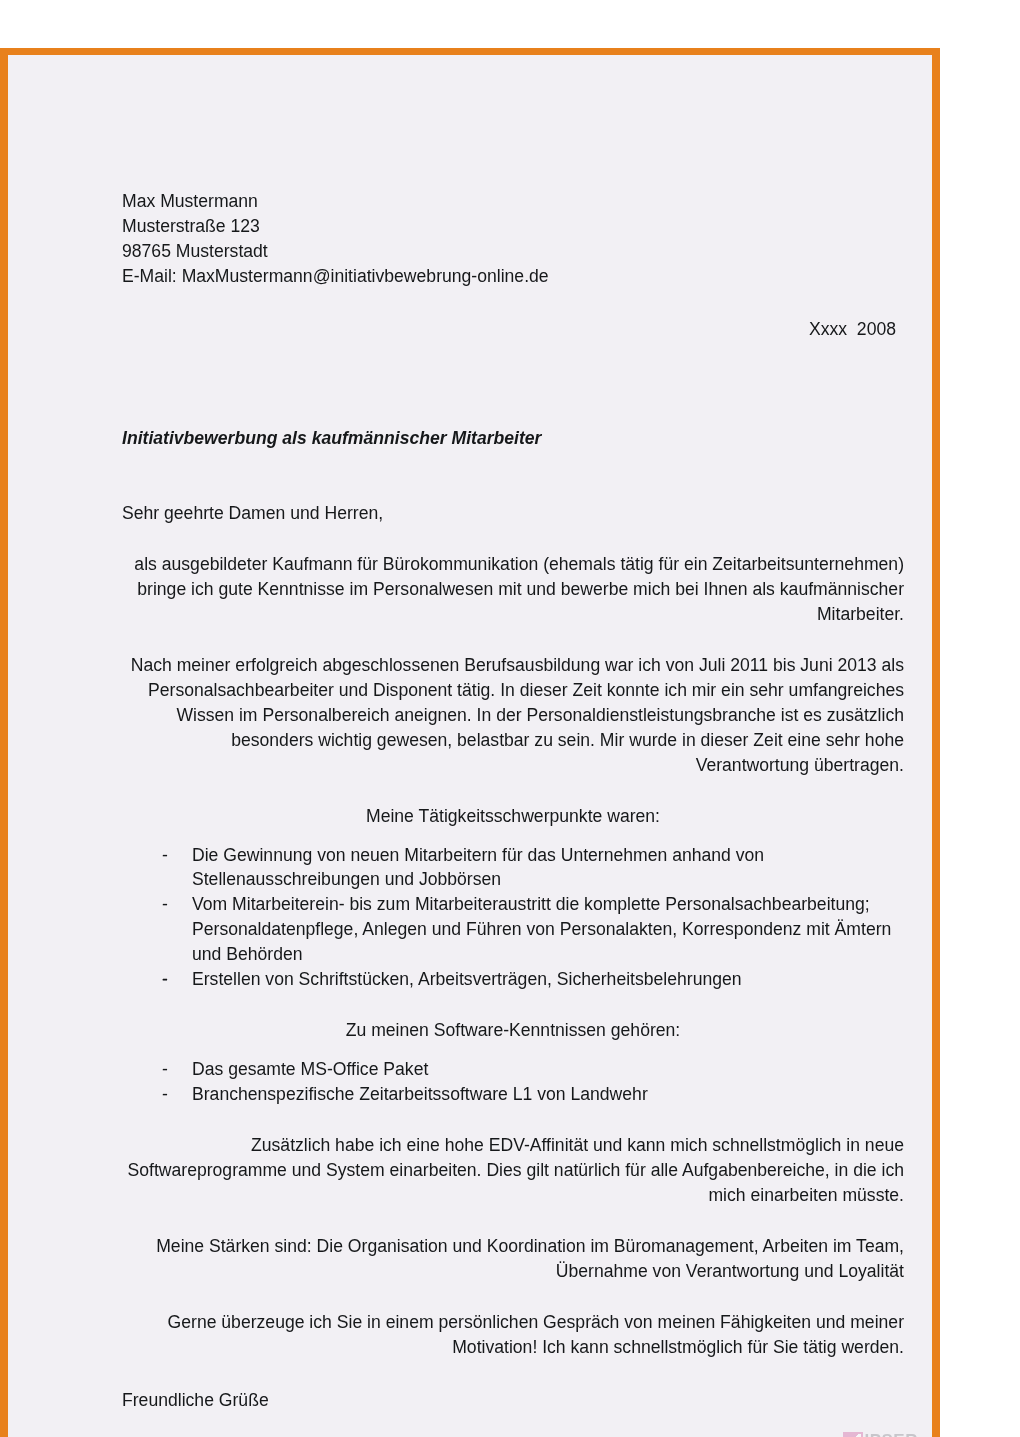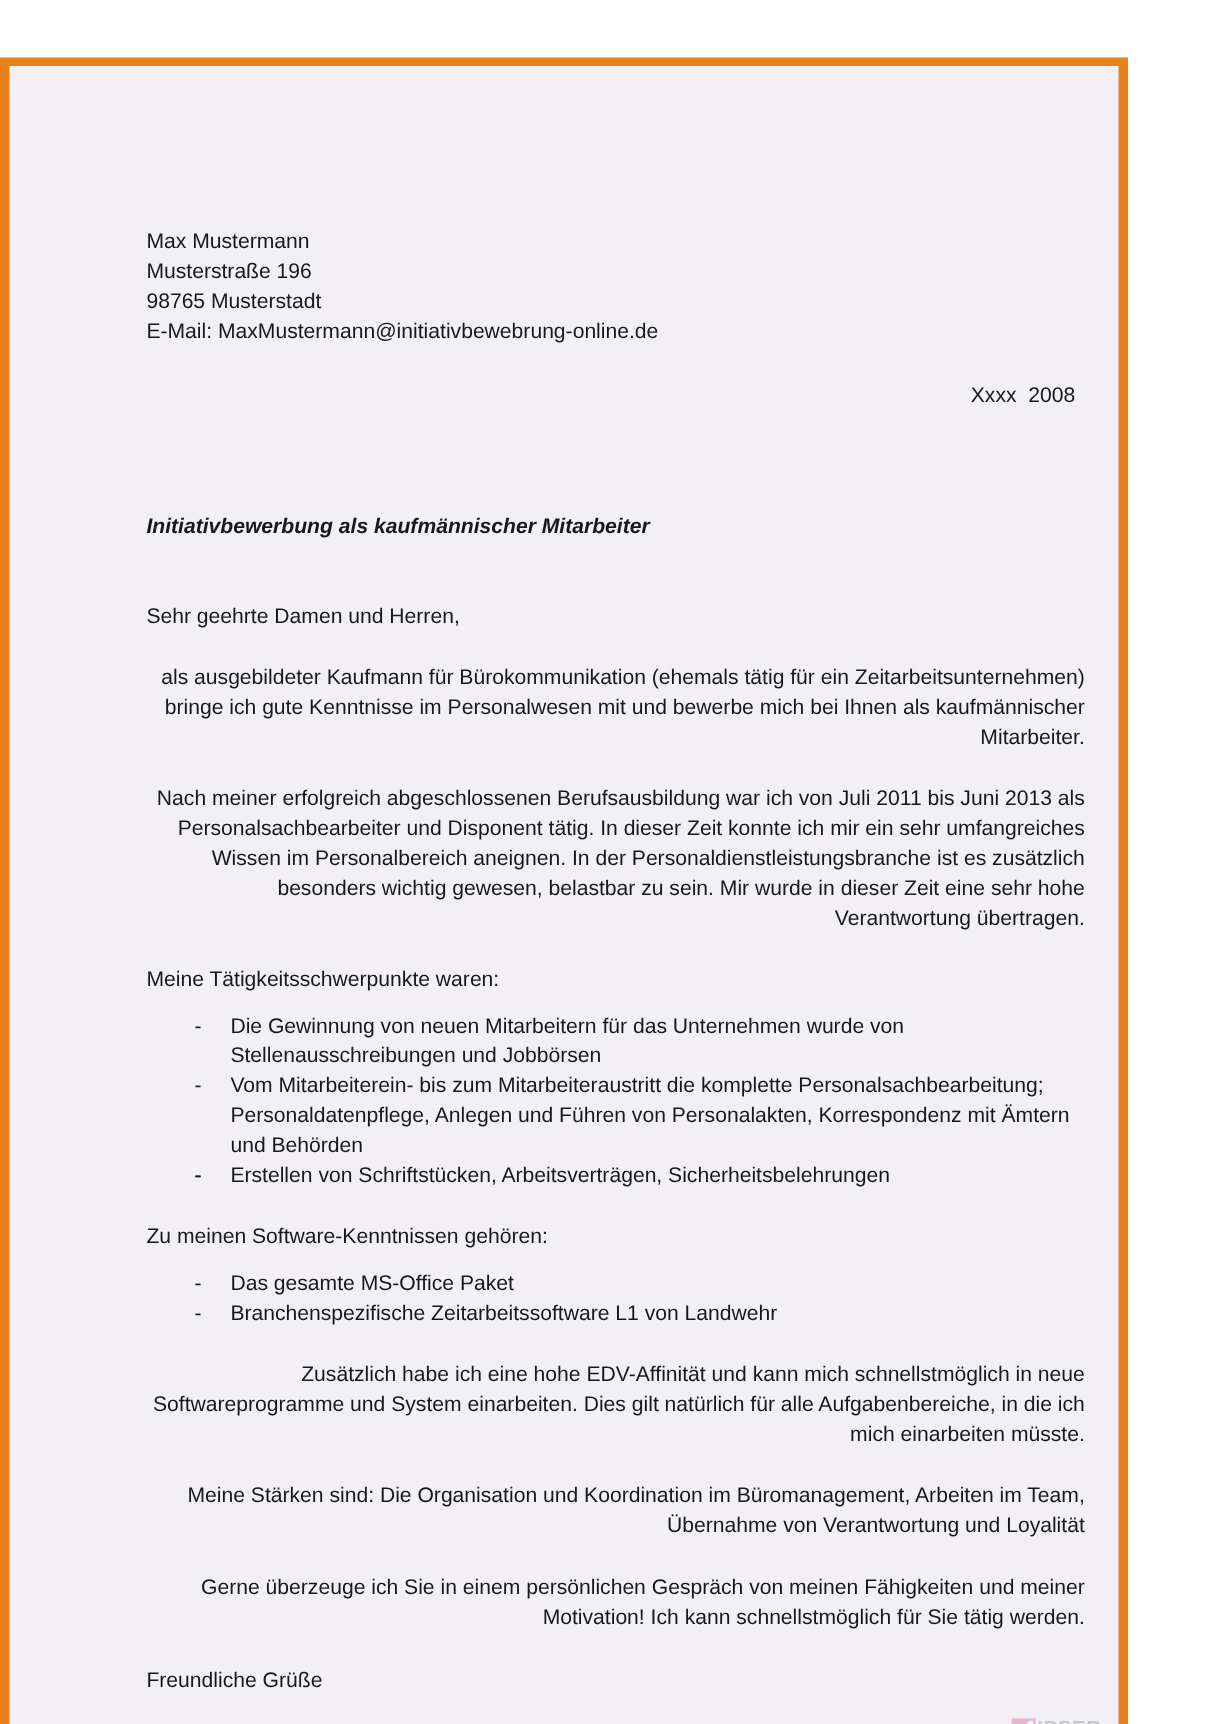--- a/index.html
+++ b/index.html
@@ -90,20 +90,21 @@
 
   .para {
     margin: 0;
     margin-top: 26px;
     text-align: right;
   }
 
   .list-intro {
     margin: 0;
     margin-top: 26px;
+    text-align: center;
   }
 
   ul.bullets {
     list-style: none;
     margin: 14px 0 0 0;
     padding: 0 0 0 40px;
   }
 
   ul.bullets li {
     position: relative;
@@ -172,41 +173,41 @@
 
 <div class="page">
   <div class="edge-accent"></div>
   <div class="sheet"></div>
   <div class="bottom-white"></div>
 
   <div class="letter">
 
     <div class="sender-block">
       <p class="sender-line">Max Mustermann</p>
-      <p class="sender-line">Musterstraße 196</p>
+      <p class="sender-line">Musterstraße 123</p>
       <p class="sender-line">98765 Musterstadt</p>
       <p class="sender-line">E-Mail: MaxMustermann@initiativbewebrung-online.de</p>
     </div>
 
     <p class="date-line">Xxxx  2008</p>
 
     <p class="subject">Initiativbewerbung als kaufmännischer Mitarbeiter</p>
 
     <p class="salutation">Sehr geehrte Damen und Herren,</p>
 
     <p class="para">als ausgebildeter Kaufmann für Bürokommunikation (ehemals tätig für ein Zeitarbeitsunternehmen) bringe ich gute Kenntnisse im Personalwesen mit und bewerbe mich bei Ihnen als kaufmännischer Mitarbeiter.</p>
 
     <p class="para">Nach meiner erfolgreich abgeschlossenen Berufsausbildung war ich von Juli 2011 bis Juni 2013 als Personalsachbearbeiter und Disponent tätig. In dieser Zeit konnte ich mir ein sehr umfangreiches Wissen im Personalbereich aneignen. In der Personaldienstleistungsbranche ist es zusätzlich besonders wichtig gewesen, belastbar zu sein. Mir wurde in dieser Zeit eine sehr hohe Verantwortung übertragen.</p>
 
     <p class="list-intro">Meine Tätigkeitsschwerpunkte waren:</p>
 
     <ul class="bullets">
       <li>
         <span class="dash">-</span>
-        <span>Die Gewinnung von neuen Mitarbeitern für das Unternehmen wurde von Stellenausschreibungen und Jobbörsen</span>
+        <span>Die Gewinnung von neuen Mitarbeitern für das Unternehmen anhand von Stellenausschreibungen und Jobbörsen</span>
       </li>
       <li>
         <span class="dash">-</span>
         <span>Vom Mitarbeiterein- bis zum Mitarbeiteraustritt die komplette Personalsachbearbeitung; Personaldatenpflege, Anlegen und Führen von Personalakten, Korrespondenz mit Ämtern und Behörden</span>
       </li>
       <li>
         <span class="dash">-</span>
       </li>
       <li>
         <span class="dash">-</span>

